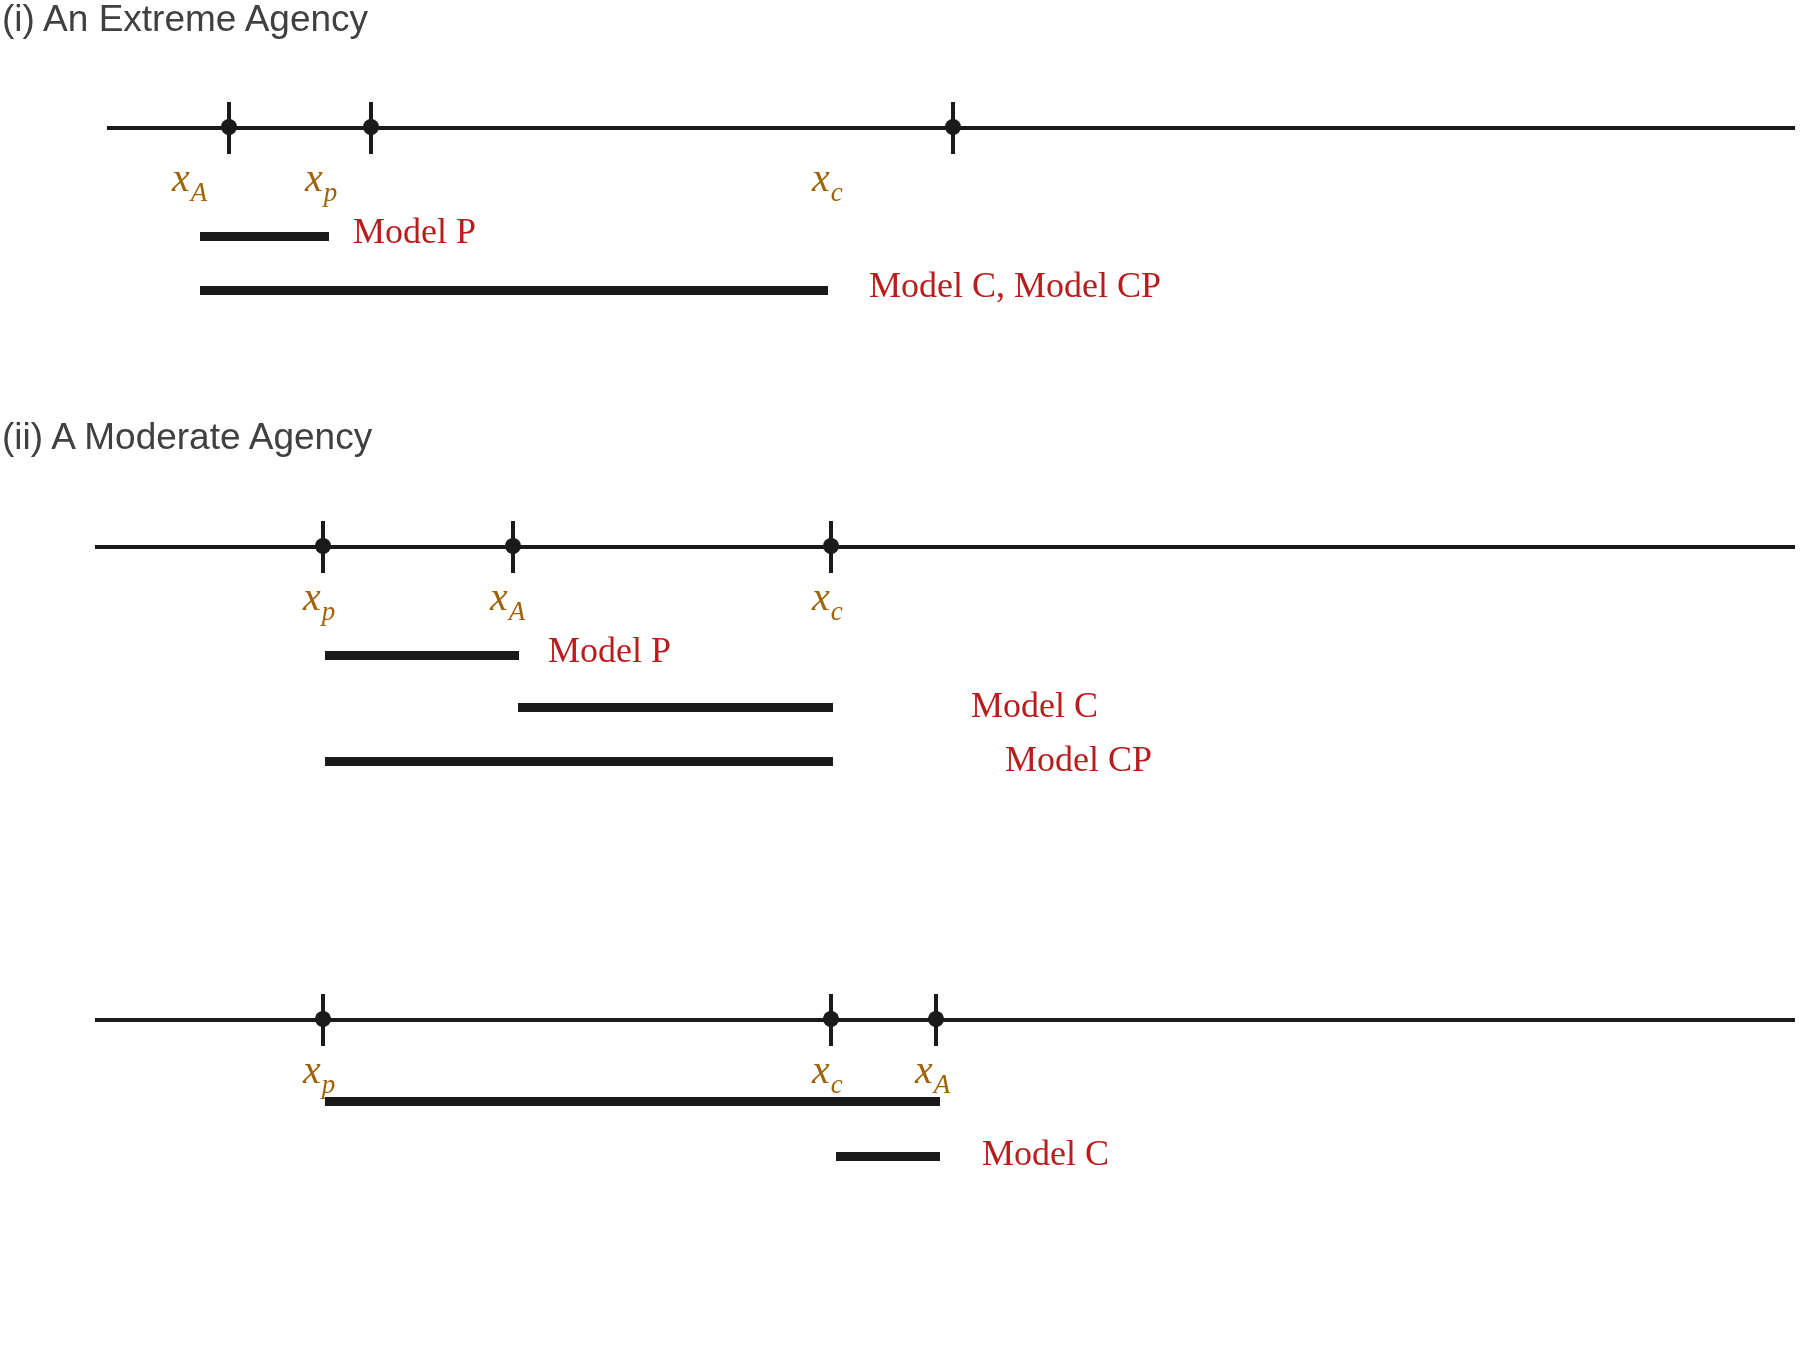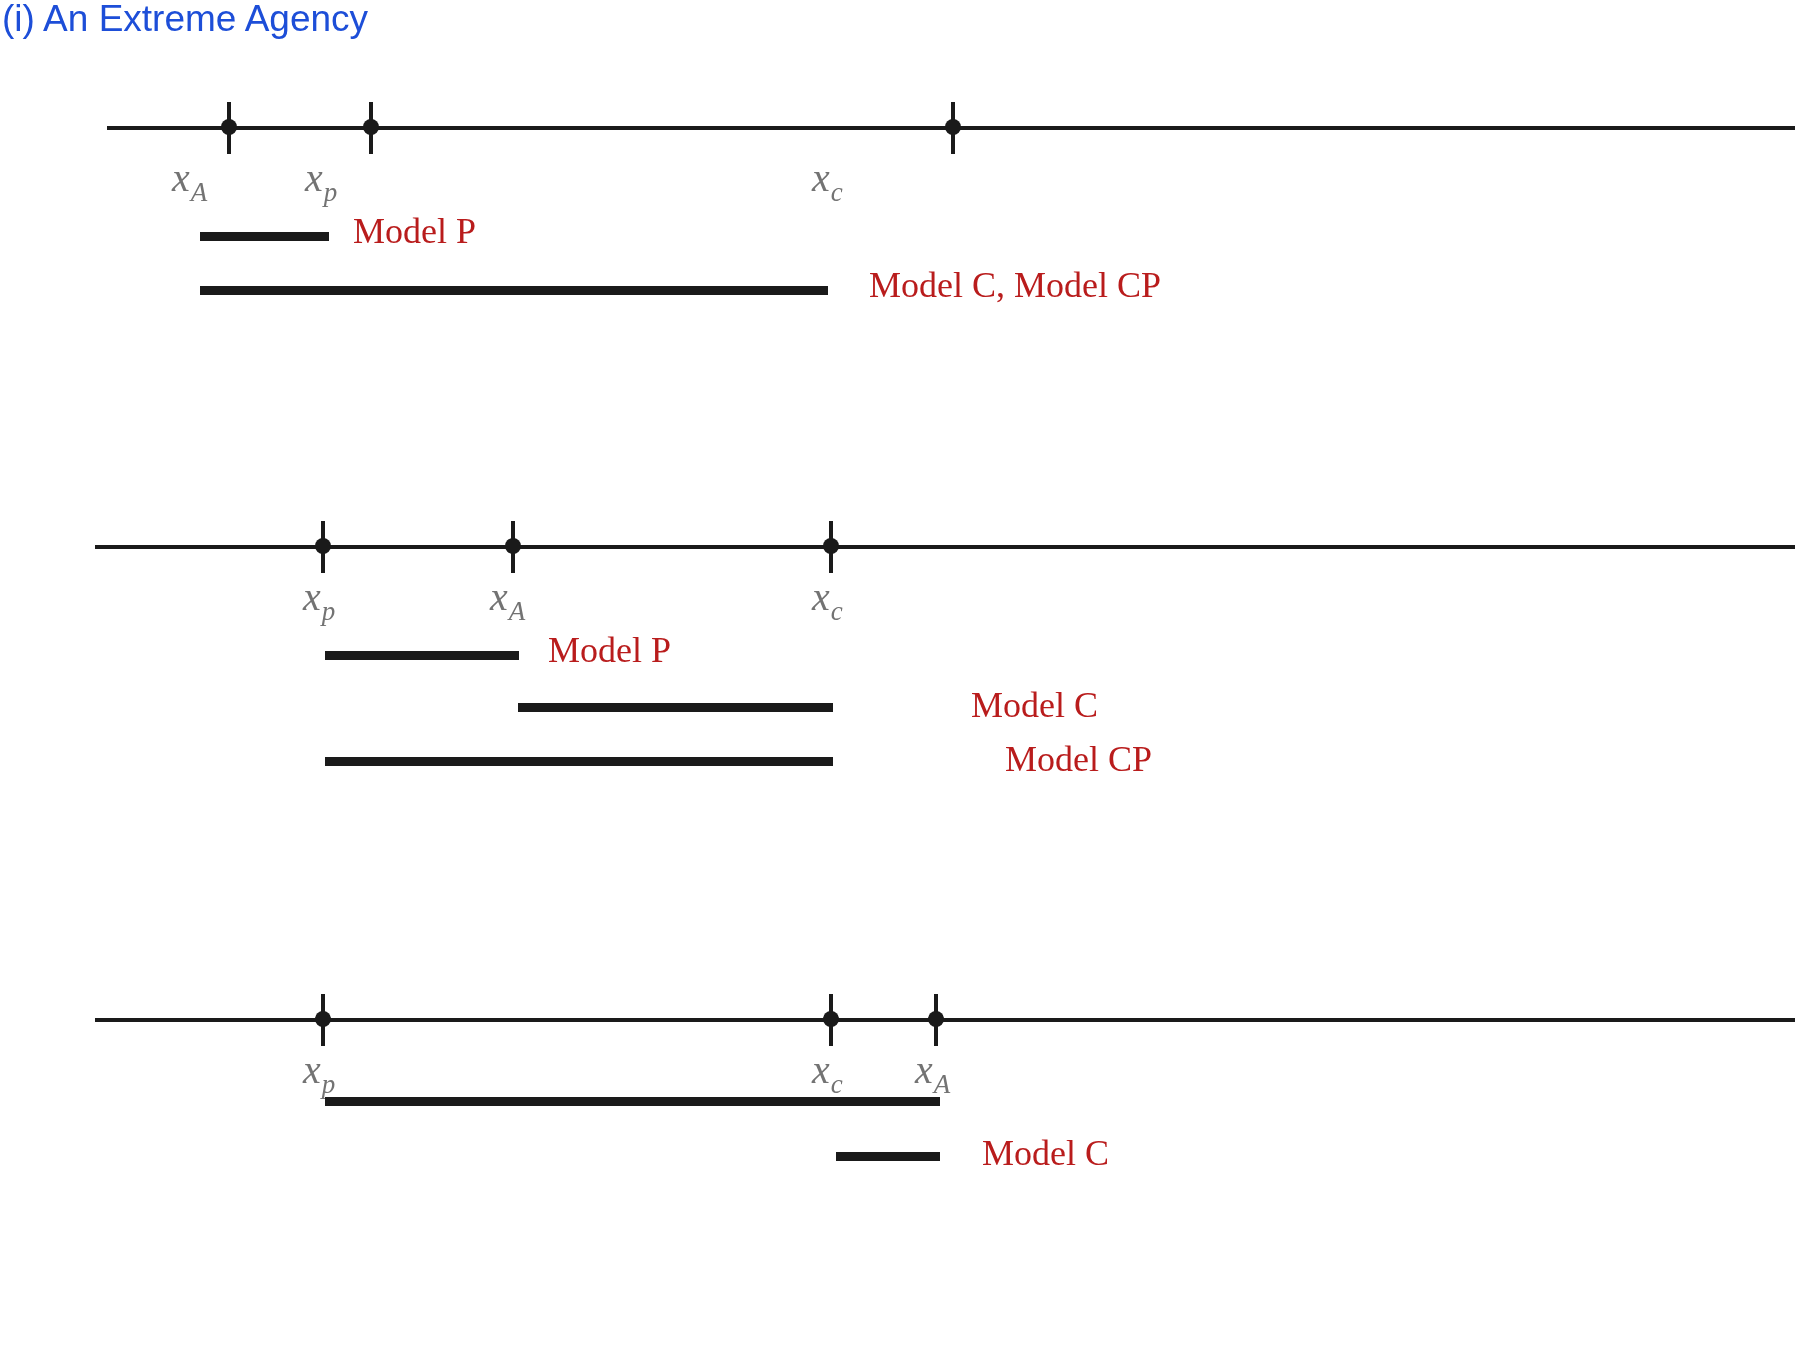--- a/index.html
+++ b/index.html
@@ -20,21 +20,21 @@
     overflow: hidden;
   }
 
   
   .panel-title {
     position: absolute;
     font-family: "Liberation Sans", sans-serif;
     font-size: 37px;
     font-weight: 400;
     letter-spacing: 0px;
-    color: #1d4ed8;
+    color: #404040;
     white-space: nowrap;
     line-height: 1;
   }
 
   
   .axis {
     position: absolute;
     height: 0;
     border-top: 4px solid #1a1a1a;
   }
@@ -53,21 +53,21 @@
     border-radius: 50%;
     background: #1a1a1a;
   }
 
   
   .axis-label {
     position: absolute;
     font-family: "Liberation Serif", serif;
     font-style: italic;
     font-size: 40px;
-    color: #737373;
+    color: #a16207;
     white-space: nowrap;
     line-height: 1;
   }
   .axis-label .sub {
     font-size: 27px;
     font-style: italic;
     position: relative;
     top: 10px;
     left: 1px;
   }
@@ -116,20 +116,21 @@
   <div class="axis-label" style="left:812px; top:158px;">
     <span>x</span><span class="sub">c</span>
   </div>
 
   <div class="segment" style="left:200px; top:232px; width:129px;"></div>
   <div class="model-label" style="left:353px; top:213px;">Model P</div>
 
   <div class="segment" style="left:200px; top:286px; width:628px;"></div>
   <div class="model-label" style="left:869px; top:267px;">Model C, Model CP</div>
 
+  <div class="panel-title" style="left:2px; top:418px;">(ii) A Moderate Agency</div>
 
   <div class="axis" style="left:95px; top:545px; width:1700px;"></div>
 
   <div class="tick" style="left:321px; top:521px; height:52px;"></div>
   <div class="dot" style="left:315px; top:538px;"></div>
 
   <div class="tick" style="left:511px; top:521px; height:52px;"></div>
   <div class="dot" style="left:505px; top:538px;"></div>
 
   <div class="tick" style="left:829px; top:521px; height:52px;"></div>

